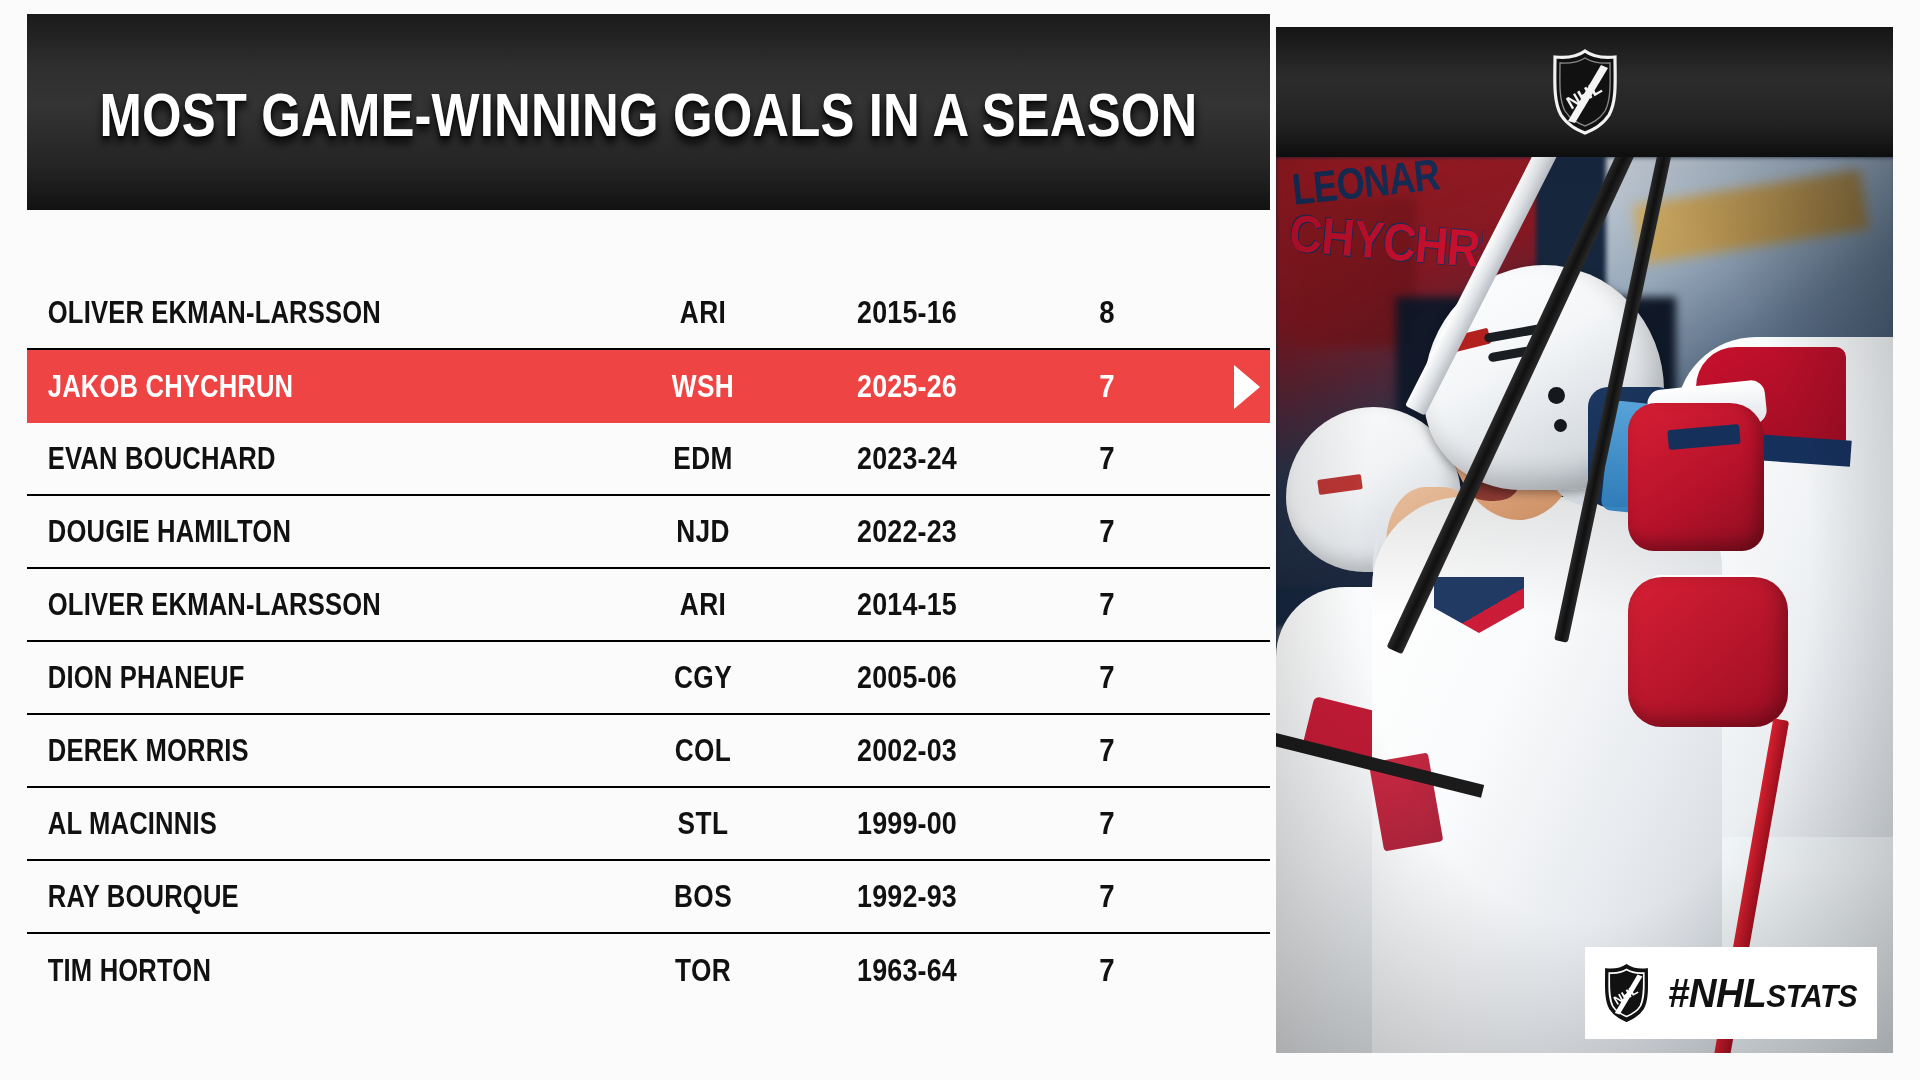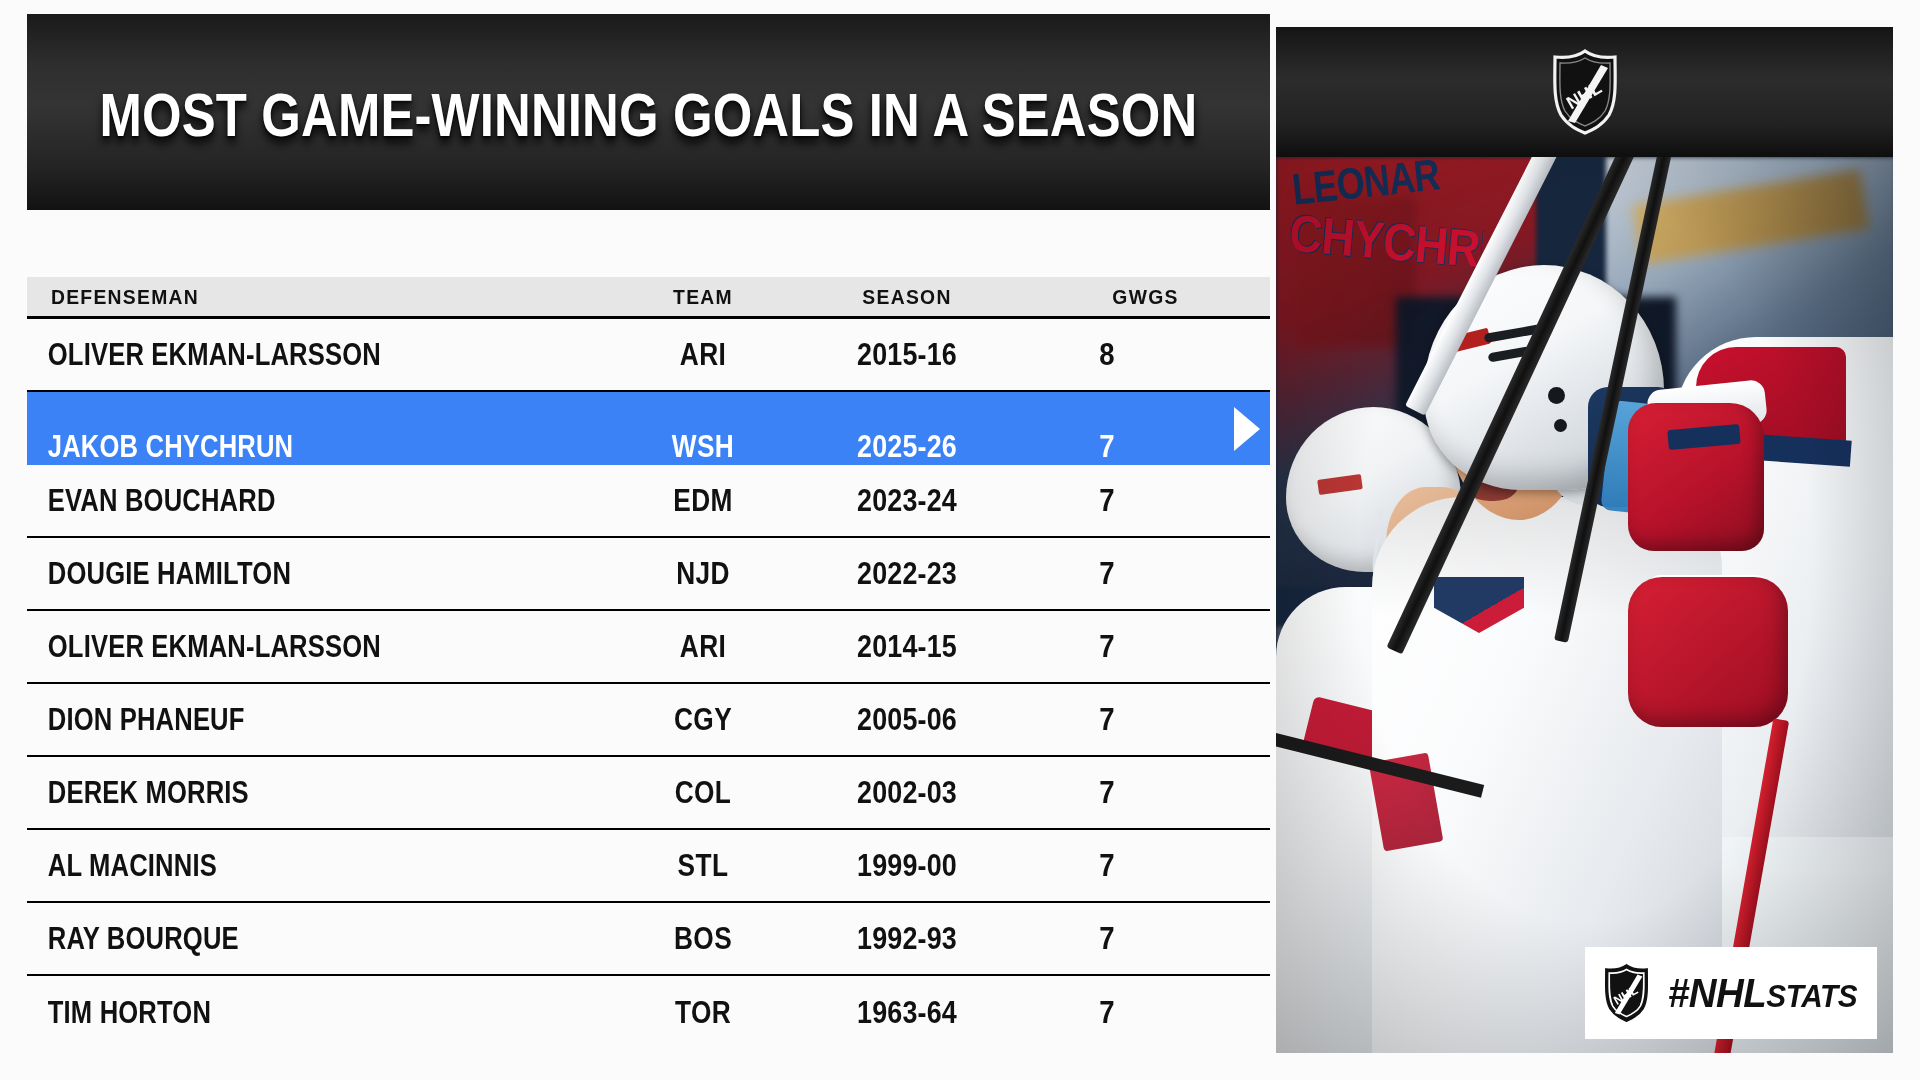--- a/index.html
+++ b/index.html
@@ -60,21 +60,21 @@
     width:1243px;
     background:#fbfbfb;
     border-bottom:2.5px solid #000;
   }
   .trow.header-row {
     height:42px;
     background:#e6e6e6;
     border-bottom:3px solid #000;
   }
   .trow.data-row { height:73px; }
-  .trow.highlight { background:#3b82f6; border-bottom:none;align-items:flex-end; }
+  .trow.highlight { background:#ef4444; border-bottom:none; }
   .trow.no-rule { border-bottom:none; }
 
   .c-name   { width:586px; padding-left:26px; text-align:left; }
   .c-team   { width:180px; text-align:center; }
   .c-season { width:228px; text-align:center; }
   .c-gwgs   { width:249px; text-align:center; }
 
   
   .header-row .cell {
     font-size:21px; font-weight:bold; color:#111;
@@ -393,26 +393,20 @@
 
   <div id="left-panel">
 
     <div id="title-bar">
       <div id="title-text">MOST GAME-WINNING GOALS IN A SEASON</div>
     </div>
 
 
     <div id="table-wrap">
 
-      <div class="trow header-row">
-        <div class="cell c-name">DEFENSEMAN</div>
-        <div class="cell c-team">TEAM</div>
-        <div class="cell c-season">SEASON</div>
-        <div class="cell c-gwgs">GWGS</div>
-      </div>
 
       <div class="trow data-row">
         <div class="c-name">OLIVER EKMAN-LARSSON</div>
         <div class="c-team">ARI</div>
         <div class="c-season">2015-16</div>
         <div class="c-gwgs">8</div>
       </div>
 
       <div class="trow data-row highlight">
         <div class="c-name">JAKOB CHYCHRUN</div>

